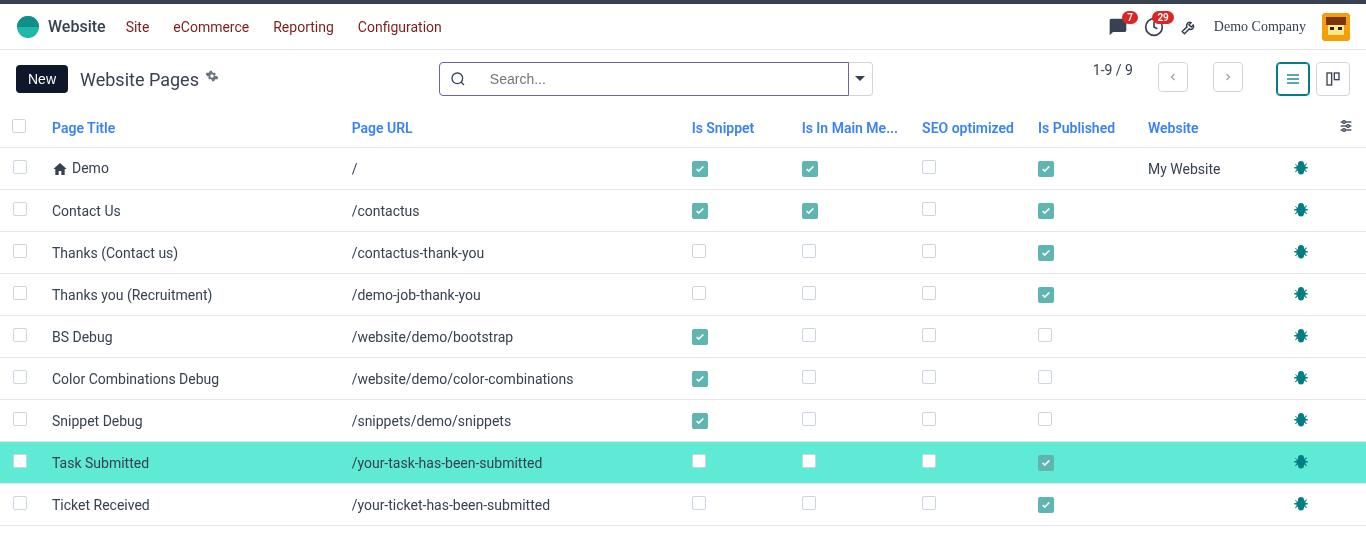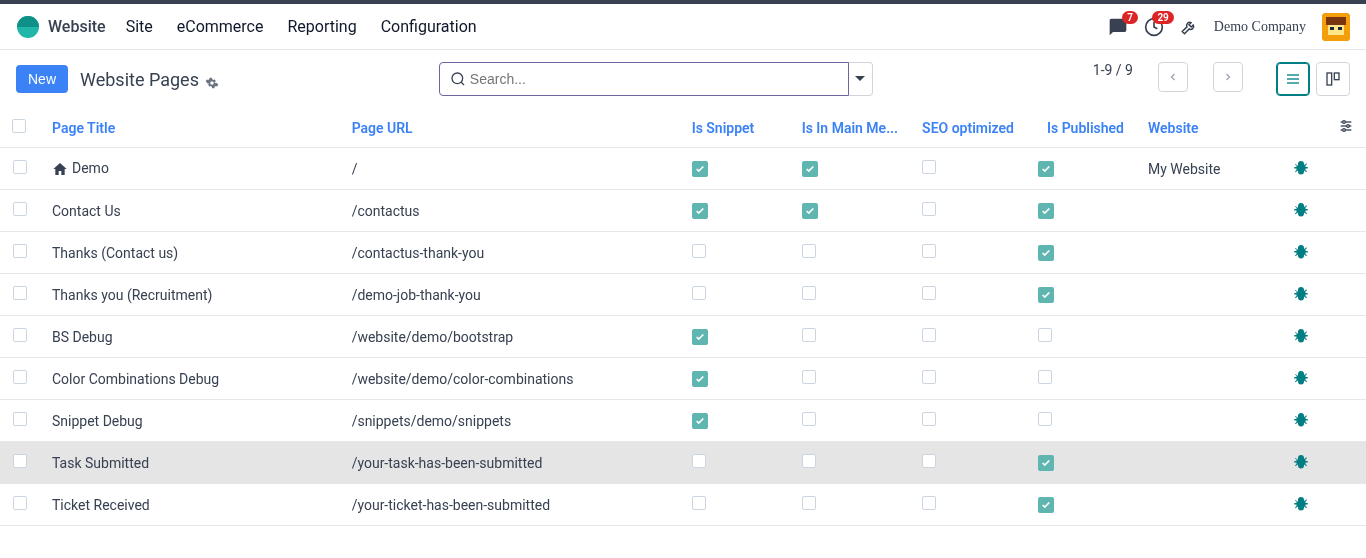--- a/index.html
+++ b/index.html
@@ -3,46 +3,46 @@
 <meta charset="utf-8">
 <style>
 * { box-sizing: border-box; margin: 0; padding: 0; }
 body { font-family: -apple-system, BlinkMacSystemFont, "Segoe UI", Roboto, sans-serif; font-size: 14px; color: #111827; background: #fff; }
 .topbar { height: 4px; background: #374151; }
 .navbar { display: flex; align-items: center; height: 46px; padding: 0 16px; border-bottom: 1px solid #e5e7eb; }
 .brand { display: flex; align-items: center; gap: 8px; margin-right: 20px; }
 .brand-logo { width: 24px; height: 24px; }
 .brand-name { font-weight: 500; font-size: 16px; color: #374151; }
 .nav-menu { display: flex; gap: 24px; }
-.nav-item { color: #0f172a; cursor: pointer; font-size: 16px; }
+.nav-item { color: #7f1d1d; cursor: pointer; font-size: 14px; }
 .nav-right { margin-left: auto; display: flex; align-items: center; gap: 16px; }
 .icon-badge { position: relative; display: flex; align-items: center; }
 .badge { position: absolute; top: -6px; right: -10px; background: #dc2626; color: #fff; border-radius: 10px; font-size: 10px; font-weight: 600; padding: 1px 5px; min-width: 14px; text-align: center; }
 .company-name { color: #374151; font-size: 14px; font-family: Liberation Serif, serif; }
 .avatar { width: 28px; height: 28px; background: linear-gradient(135deg,#f97316,#ef4444); border-radius: 4px; display:flex; align-items:center; justify-content:center; overflow:hidden; }
 
 .controlbar { display: flex; align-items: center; padding: 12px 16px; gap: 12px; }
-.btn-new { background: #3b82f6; color: #fff; border: none; padding: 6px 12px; border-radius: 4px; font-size: 14px; font-weight: 500; cursor: pointer; }
-.breadcrumb-title { font-size: 18px; color: #374151; display: flex; align-items: flex-end; gap: 6px; }
+.btn-new { background: #0f172a; color: #fff; border: none; padding: 6px 12px; border-radius: 4px; font-size: 14px; font-weight: 500; cursor: pointer; }
+.breadcrumb-title { font-size: 18px; color: #374151; display: flex; align-items: flex-start; gap: 6px; }
 .gear-sm { width: 14px; height: 14px; }
 .searchwrap { margin-left: auto; margin-right: auto; display: flex; position: relative; }
-.searchbox { display:flex; align-items:center; border: 1px solid #71639e; border-radius: 4px 0 0 4px; width: 410px; height: 34px; padding: 0 10px; gap: 4px; }
+.searchbox { display:flex; align-items:center; border: 1px solid #71639e; border-radius: 4px 0 0 4px; width: 410px; height: 34px; padding: 0 10px; gap: 24px; }
 .searchbox input { border: none; outline: none; flex: 1; font-size: 14px; color: #374151; }
 .search-dropdown { border: 1px solid #d1d5db; border-left: none; border-radius: 0 4px 4px 0; width: 24px; height: 34px; display:flex; align-items:center; justify-content:center; cursor:pointer; background:#fff; }
 .pager-area { display:flex; align-items:flex-start; gap: 25px; }
 .pager-text { font-size: 14px; color: #374151; }
 .pager-btn { width: 30px; height: 30px; border: 1px solid #d1d5db; background:#fff; border-radius: 4px; display:flex; align-items:center; justify-content:center; cursor:pointer; color:#9ca3af; }
 .view-switch { display:flex; gap:6px; margin-left: 8px; }
 .view-btn { width: 34px; height: 34px; border: 1px solid #d1d5db; background:#fff; border-radius: 4px; display:flex; align-items:center; justify-content:center; cursor:pointer; }
 .view-btn.active { border-color: #017e84; border-width: 1px; box-shadow: inset 0 0 0 1px #017e84; color: #017e84; }
 
 .table { width: 100%; border-collapse: collapse; }
 .table th { text-align: left; font-weight: 600; font-size: 14px; color: #3b82f6; padding: 10px 12px; border-bottom: 1px solid #e5e7eb; white-space: nowrap; }
 .table td { padding: 10px 12px; border-bottom: 1px solid #e5e7eb; font-size: 14px; color: #374151; vertical-align: middle; }
-.table tr.highlight td { background: #e5e5e5; }
+.table tr.highlight td { background: #5eead4; }
 .chk { width: 14px; height: 14px; border: 1px solid #cbd5e1; border-radius: 2px; display:inline-block; cursor:pointer; background:#fff; }
 .checkcell { width: 40px; text-align:center; }
 .checkmark { width: 16px; height: 16px; background: #5fb5b0; border-radius: 2px; display:inline-flex; align-items:center; justify-content:center; color:#fff; }
 .checkmark svg { width: 10px; height: 10px; }
 .bug-icon { color: #017e84; cursor:pointer; }
 .col-bug { width: 50px; text-align:center; }
 .col-settings { width: 30px; text-align:right; }
 .home-icon { display:inline-flex; vertical-align: middle; margin-right: 4px; }
 
 .settings-icon { cursor:pointer; color:#374151; }
@@ -150,21 +150,21 @@
 
 <table class="table">
   <thead>
     <tr>
       <th class="checkcell"><span class="chk"></span></th>
       <th>Page Title</th>
       <th style="width:340px;">Page URL</th>
       <th style="width:110px;">Is Snippet</th>
       <th style="width:110px;">Is In Main Me...</th>
       <th style="width:110px;">SEO optimized</th>
-      <th style="width:110px;text-align:right;">Is Published</th>
+      <th style="width:110px;">Is Published</th>
       <th style="width:140px;">Website</th>
       <th class="col-bug"></th>
       <th class="col-settings">
         <svg class="settings-icon" width="16" height="16" viewBox="0 0 24 24" fill="none" stroke="currentColor" stroke-width="2">
             <line x1="4" y1="6" x2="20" y2="6"></line>
             <circle cx="9" cy="6" r="2" fill="#fff"></circle>
             <line x1="4" y1="12" x2="20" y2="12"></line>
             <circle cx="15" cy="12" r="2" fill="#fff"></circle>
             <line x1="4" y1="18" x2="20" y2="18"></line>
             <circle cx="9" cy="18" r="2" fill="#fff"></circle>

